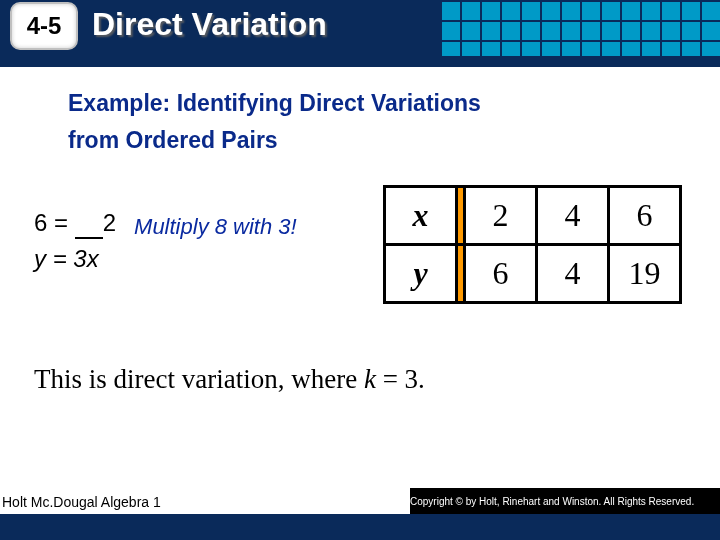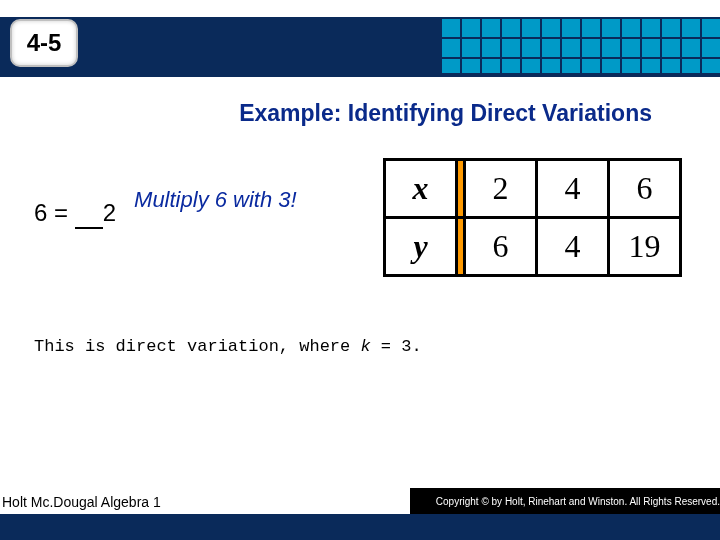--- a/index.html
+++ b/index.html
@@ -6,24 +6,23 @@
   body {
     width: 720px;
     height: 540px;
     font-family: Verdana, Arial, sans-serif;
     background: #fff;
     position: relative;
     overflow: hidden;
   }
   .header {
     width: 100%;
-    height: 60px;
+    height: 67px;
     position: relative;
     background: linear-gradient(to right, #0a2a5a 0%, #0a2a5a 55%, #0a2a5a 55%);
-    margin-top: 17px;
   }
   .header-grid {
     position: absolute;
     right: 0; top: 0;
     width: 280px; height: 56px;
     background-image:
       linear-gradient(#0a2a5a 2px, transparent 2px),
       linear-gradient(90deg, #0a2a5a 2px, transparent 2px);
     background-size: 20px 20px;
     background-color: #009ac7;
@@ -57,21 +56,21 @@
     color: #fff;
     font-weight: 900;
     font-size: 32px;
     text-shadow: 2px 2px 2px rgba(96,96,96,.9);
     font-family: Arial Black, Arial, sans-serif;
   }
   .content {
     padding: 18px 28px 0 28px;
   }
   .subtitle {
-    text-align: right;
+    text-align: left;
     color: #0a2a8a;
     font-weight: 900;
     font-family: Arial Black, Arial, sans-serif;
     font-size: 23px;
     line-height: 1.6;
     padding: 0 40px;
   }
   .mid {
     display: flex;
     margin-top: 26px;
@@ -126,74 +125,79 @@
   table.xy td.hl {
     width: 8px;
     background: #ff9a00;
     padding: 0;
     border-left: 3px solid #000;
     border-right: 3px solid #000;
   }
   .conclusion {
     margin-top: 60px;
     padding-left: 6px;
-    font-size: 17px;
-    font-family: Liberation Mono, monospace;
+    font-size: 27px;
+    font-family: Liberation Serif, serif;
   }
   .conclusion .ital { font-style: italic; }
   .footer {
     position: absolute;
     left: 0; bottom: 0;
     width: 100%; height: 26px;
     background: #0a2a5a;
   }
   .footer-stripe {
     position: absolute;
     right: 0; bottom: 26px;
     width: 310px; height: 26px;
     background: #000;
     color: #fff;
     font-size: 10px;
     display: flex;
     align-items: center;
-    justify-content: flex-end;
+    justify-content: flex-start;
     font-family: Arial, sans-serif;
   }
   .footer-left {
     position: absolute;
     left: 2px; bottom: 30px;
     font-family: Verdana, sans-serif;
     font-size: 14px;
     color: #000;
   }
 </style>
 </head>
 <body>
 
 <div class="header">
   <div class="header-grid"></div>
   <div class="header-solid"></div>
   <div class="badge">
     <span class="badge-text">4-5</span>
   </div>
+  <div class="header-title">Direct Variation</div>
 </div>
 
 <div class="content">
   <div class="subtitle">
     <span>Example: Identifying Direct Variations</span><br>
+    <span>from Ordered Pairs</span>
   </div>
 
   <div class="mid">
     <div class="work">
       <div class="eq">
         <span class="n">6 =</span>
         <span class="n blank">&nbsp;</span><span class="n">2</span>
       </div>
+      <div class="eq">
+        <span>y = 3x</span>
+      </div>
     </div>
-    <div class="hint">Multiply 6 with 3!</div>
+    <div class="hint">Multiply 8 with 3!</div>
 
     <div class="tbl-wrap">
       <table class="xy">
         <tbody>
             <tr>
           <td class="hdr">x</td>
           <td class="hl"></td>
           <td>2</td>
           <td>4</td>
           <td>6</td>

